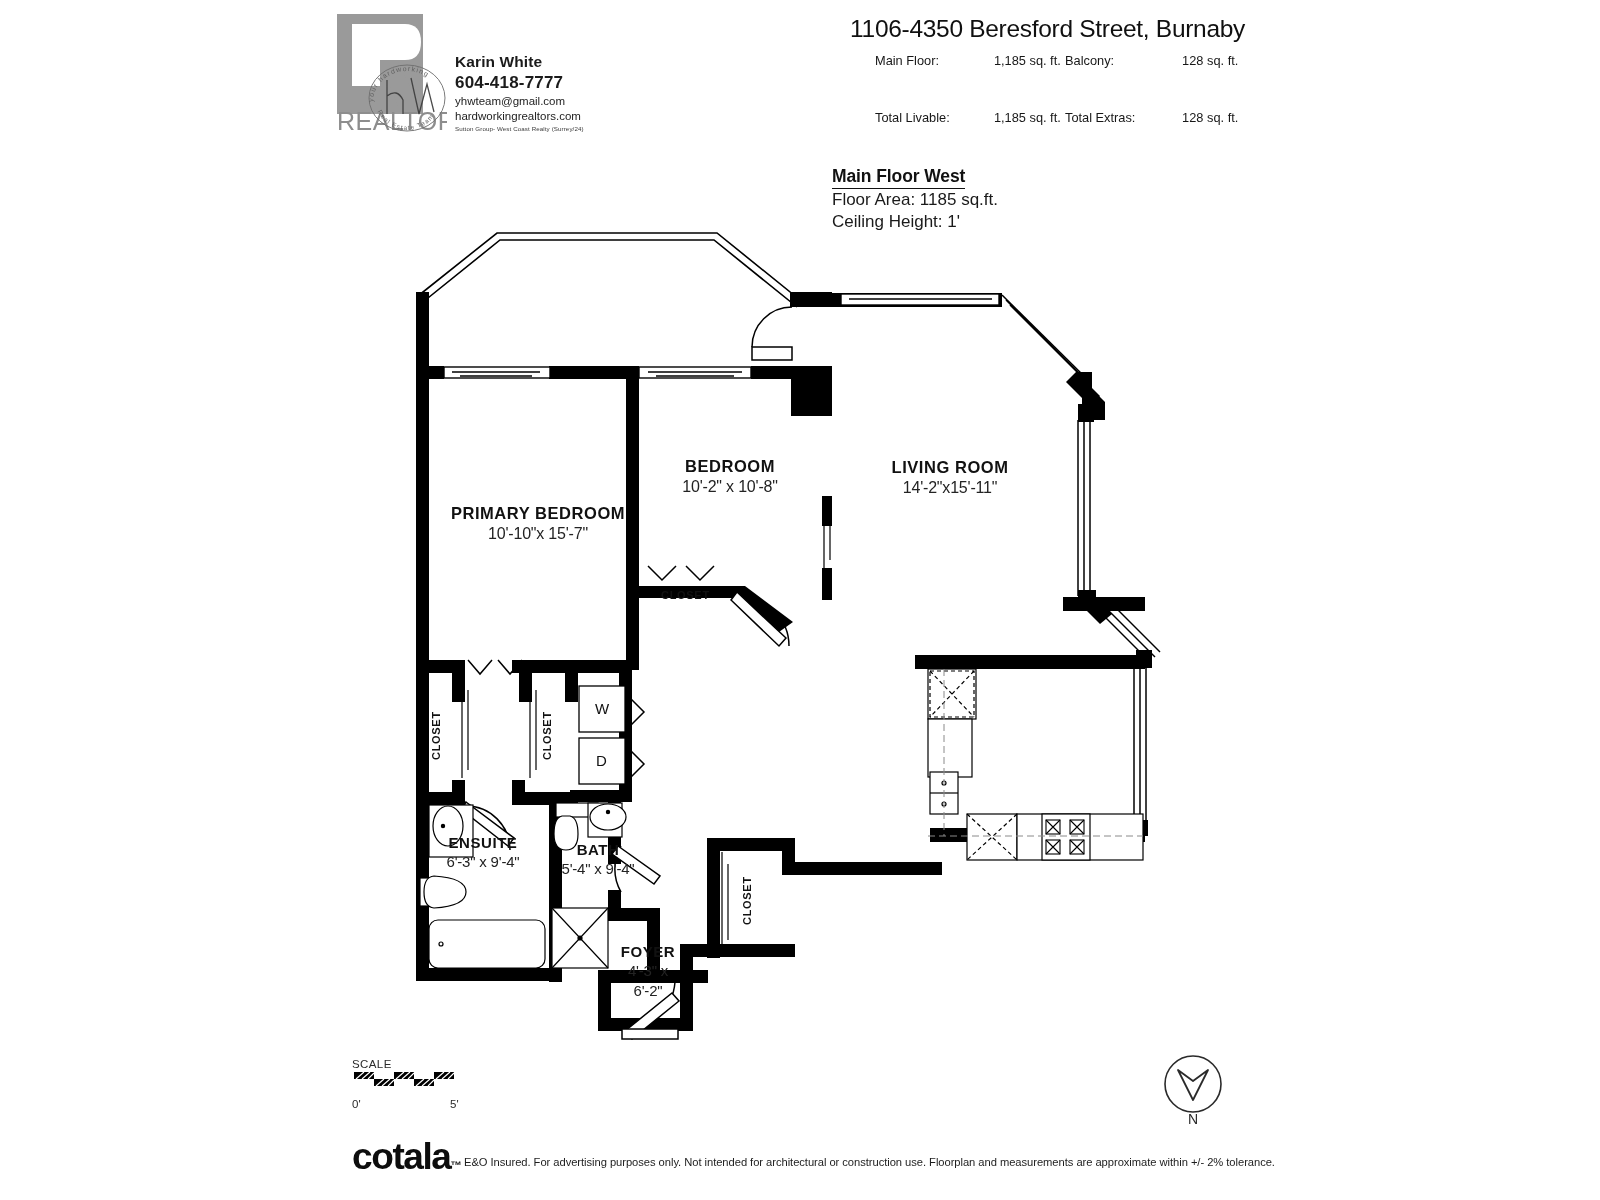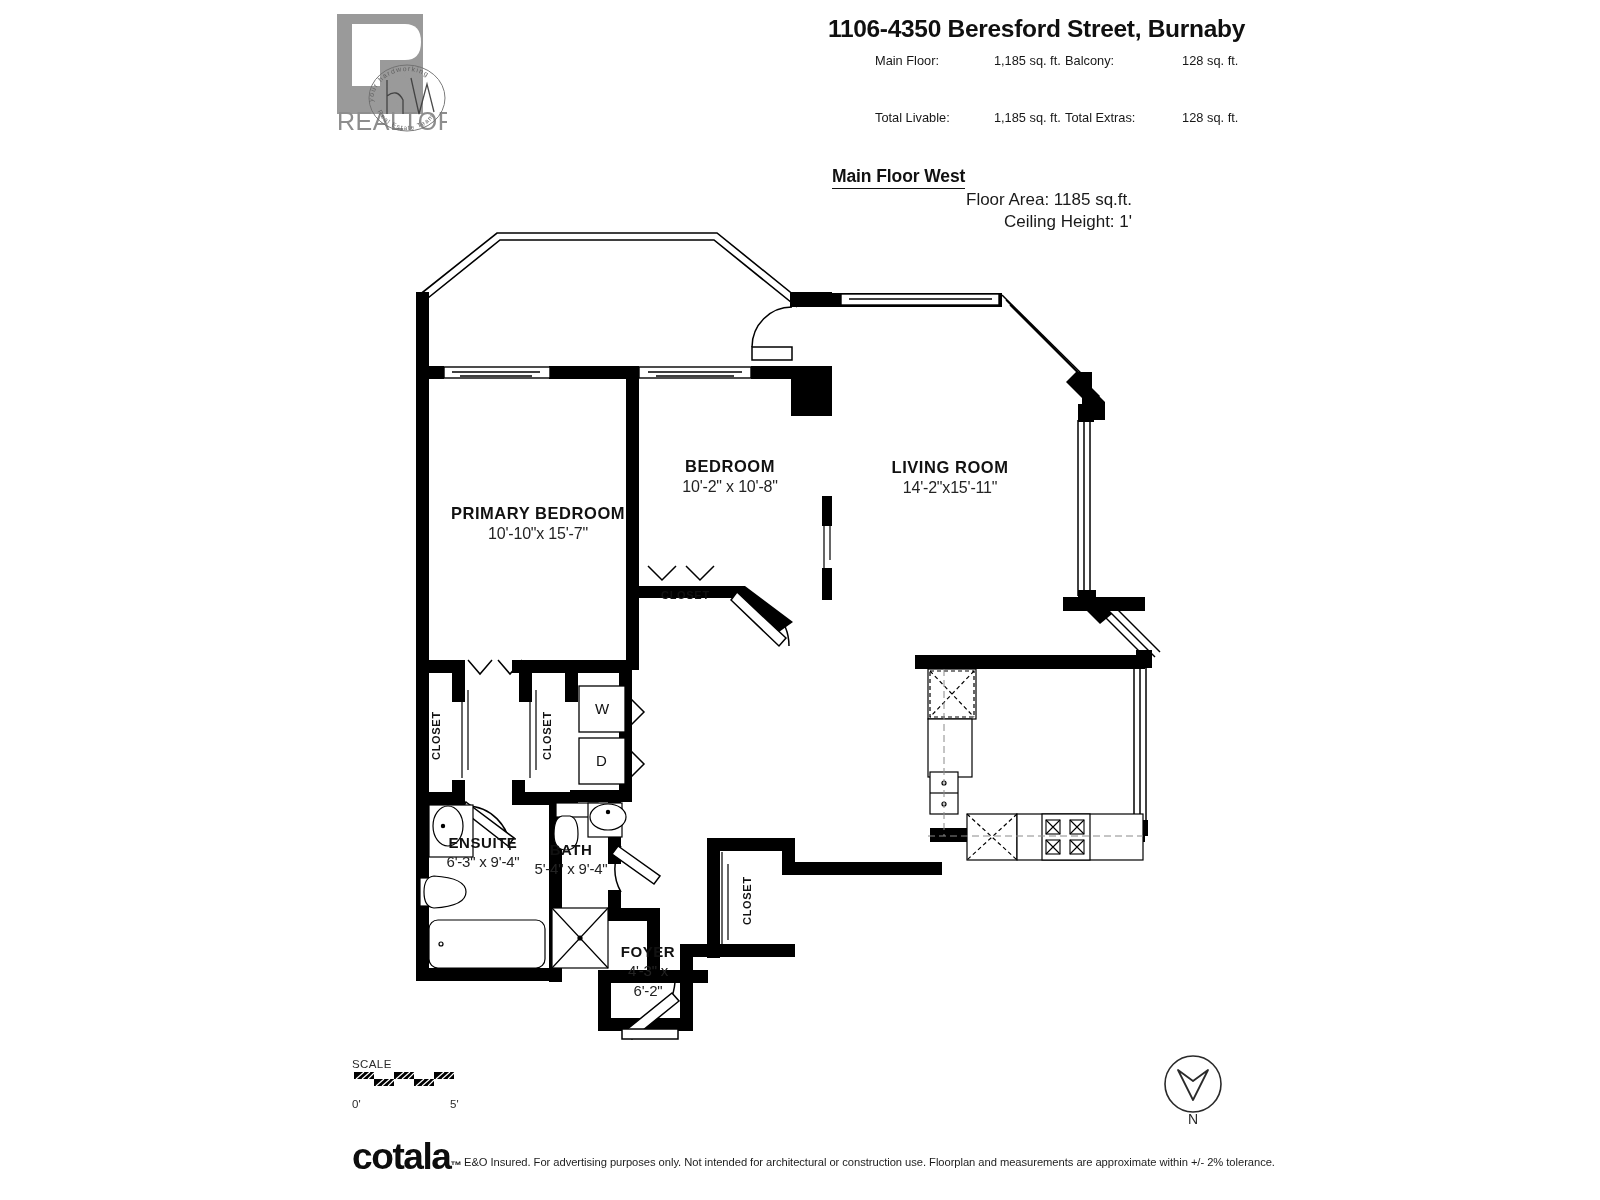--- a/index.html
+++ b/index.html
@@ -72,21 +72,21 @@
 
   .title-block {
     position: absolute;
     left: 700px;
     top: 14px;
     width: 545px;
     text-align: right;
   }
   .plan-title {
     font-size: 24.5px;
-    font-weight: bold;
+    font-weight: normal;
     letter-spacing: -0.3px;
     line-height: 30px;
     color: #101010;
   }
   .areas {
     margin-top: 8px;
     display: flex;
     justify-content: flex-end;
     gap: 0px;
   }
@@ -118,21 +118,20 @@
     line-height: 22px;
     border-bottom: 1.6px solid #111;
     display: inline-block;
     padding-bottom: 1px;
     color: #111;
   }
   .mfp-line {
     font-size: 17px;
     line-height: 22px;
     color: #1a1a1a;
-    text-align: right;
   }
 
   
   .plan-wrap {
     position: absolute;
     left: 0;
     top: 0;
     width: 1600px;
     height: 1200px;
   }
@@ -267,20 +266,27 @@
           <text font-family="'Liberation Sans', sans-serif" font-size="6.5" fill="#5d5d5d" letter-spacing="1.1">
             <textPath href="#arcBot" startOffset="12%">Real Estate Team</textPath>
           </text>
           <g stroke="#3c3c3c" stroke-width="1.3" fill="none">
             <path d="M52 66 L52 100 M52 82 Q62 74 68 86 L68 100 M76 64 L84 100 L92 70 L99 98"></path>
           </g>
         </g>
       </svg>
     </div>
 
+    <div class="agent-block">
+      <div class="agent-name">Karin White</div>
+      <div class="agent-phone">604-418-7777</div>
+      <div class="agent-email">yhwteam@gmail.com</div>
+      <div class="agent-site">hardworkingrealtors.com</div>
+      <div class="agent-office">Sutton Group- West Coast Realty (Surrey/24)</div>
+    </div>
   </div>
 
   <div class="title-block">
     <div class="plan-title">1106-4350 Beresford Street, Burnaby</div>
     <div class="areas">
       <div class="area-col left">
         <span class="lbl">Main Floor:</span>
         <span class="val">1,185 sq. ft.</span>
         <span class="lbl bold">Total Livable:</span>
         <span class="val bold">1,185 sq. ft.</span>
@@ -539,21 +545,21 @@
     <div class="dm">14'-2"x15'-11"</div>
   </div>
 
 
 
   <div class="rl mid" style="left:383px; top:833px; width:200px;">
     <div class="nm">ENSUITE</div>
     <div class="dm">6'-3"  x  9'-4"</div>
   </div>
 
-  <div class="rl mid" style="left:481px; top:840px; width:180px;">
+  <div class="rl mid" style="left:508px; top:840px; width:180px;">
     <div class="nm">BATH</div>
     <div class="dm">5'-4"  x  9'-4"</div>
   </div>
 
   <div class="rl mid" style="left:588px; top:942px; width:120px;">
     <div class="nm">FOYER</div>
     <div class="dm">4'-3"  x</div>
     <div class="dm">6'-2"</div>
   </div>
 

